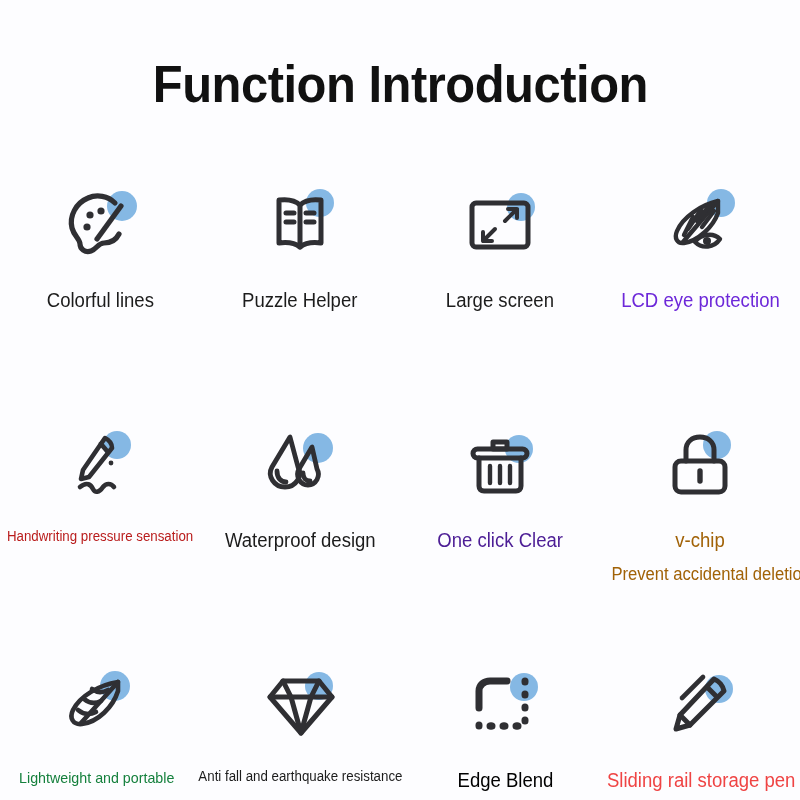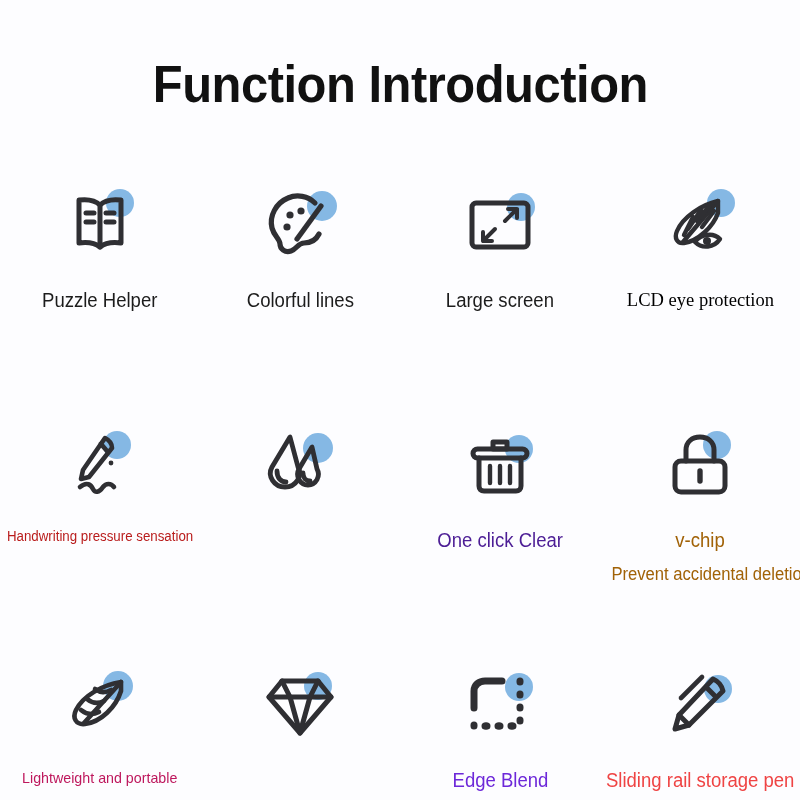--- a/index.html
+++ b/index.html
@@ -134,55 +134,55 @@
     <h1 class="page-title">Function Introduction</h1>
   </div>
 
   <div class="rows">
 
     <div class="feature-row">
 
       <div class="feature-cell">
         <div class="icon-box">
           <div class="icon-inner">
-            <span class="accent-dot" style="width: 28px; height: 28px; left: 49px; top: 6px; background: rgb(133, 184, 228);"></span>
-            <svg class="glyph" viewBox="0 0 86 86" fill="none" stroke="#2f2f33" stroke-width="5" stroke-linecap="round" stroke-linejoin="round">
-              <path d="M43 22 C38 17 30 16 22 17 L22 60 C30 59 38 60 43 64 C48 60 56 59 64 60 L64 17 C56 16 48 17 43 22 Z"></path>
-              <path d="M43 22 L43 64"></path>
-              <path d="M29 30 L37 30 M29 39 L37 39"></path>
-              <path d="M49 30 L57 30 M49 39 L57 39"></path>
-            </svg>
-          </div>
-        </div>
-        <div class="caption" style="color: rgb(28, 28, 28);">
-          <span class="main">Puzzle Helper</span>
-        </div>
-      </div>
-
-      <div class="feature-cell">
-        <div class="icon-box">
-          <div class="icon-inner">
             <span class="accent-dot" style="width: 30px; height: 30px; left: 50px; top: 8px; background: rgb(133, 184, 228);"></span>
             <svg class="glyph" viewBox="0 0 86 86" fill="none" stroke="#2f2f33" stroke-width="5.2" stroke-linecap="round" stroke-linejoin="round">
               <path d="M58 20 C51 13 40 11 31 15 C19 20 12 33 15 45 C17 53 23 56 23 61 C23 66 28 70 34 68 C40 66 41 60 47 60 C53 60 59 57 62 51"></path>
               <circle cx="33" cy="32" r="3.6" fill="#2f2f33" stroke="none"></circle>
               <circle cx="44" cy="28" r="3.6" fill="#2f2f33" stroke="none"></circle>
               <circle cx="30" cy="44" r="3.6" fill="#2f2f33" stroke="none"></circle>
               <path d="M64 23 L40 56"></path>
             </svg>
           </div>
         </div>
         <div class="caption" style="color: rgb(28, 28, 28);">
           <span class="main">Colorful lines</span>
         </div>
       </div>
 
       <div class="feature-cell">
         <div class="icon-box">
           <div class="icon-inner">
+            <span class="accent-dot" style="width: 28px; height: 28px; left: 49px; top: 6px; background: rgb(133, 184, 228);"></span>
+            <svg class="glyph" viewBox="0 0 86 86" fill="none" stroke="#2f2f33" stroke-width="5" stroke-linecap="round" stroke-linejoin="round">
+              <path d="M43 22 C38 17 30 16 22 17 L22 60 C30 59 38 60 43 64 C48 60 56 59 64 60 L64 17 C56 16 48 17 43 22 Z"></path>
+              <path d="M43 22 L43 64"></path>
+              <path d="M29 30 L37 30 M29 39 L37 39"></path>
+              <path d="M49 30 L57 30 M49 39 L57 39"></path>
+            </svg>
+          </div>
+        </div>
+        <div class="caption" style="color: rgb(28, 28, 28);">
+          <span class="main">Puzzle Helper</span>
+        </div>
+      </div>
+
+      <div class="feature-cell">
+        <div class="icon-box">
+          <div class="icon-inner">
             <span class="accent-dot" style="width: 28px; height: 28px; left: 50px; top: 10px; background: rgb(133, 184, 228);"></span>
             <svg class="glyph" viewBox="0 0 86 86" fill="none" stroke="#2f2f33" stroke-width="5" stroke-linecap="round" stroke-linejoin="round">
               <rect x="15" y="20" width="56" height="44" rx="4"></rect>
               <path d="M60 26 L48 38 M60 26 L51 26 M60 26 L60 35" stroke-width="4"></path>
               <path d="M26 58 L38 46 M26 58 L35 58 M26 58 L26 49" stroke-width="4"></path>
             </svg>
           </div>
         </div>
         <div class="caption" style="color: rgb(28, 28, 28); text-align: right;">
           <span class="main">Large screen</span>
@@ -195,21 +195,21 @@
             <span class="accent-dot" style="width: 28px; height: 28px; left: 50px; top: 6px; background: rgb(133, 184, 228);"></span>
             <svg class="glyph" viewBox="0 0 86 86" fill="none" stroke="#2f2f33" stroke-width="4.4" stroke-linecap="round" stroke-linejoin="round">
               <path d="M61 18 C44 22 26 34 20 48 C17 55 20 61 27 60 C41 58 56 44 61 30 Z"></path>
               <path d="M61 18 L26 59"></path>
               <path d="M53 22 L40 38 M44 27 L31 46 M57 28 L45 44 M36 34 L27 52"></path>
               <path d="M38 59 C44 51 56 49 63 56 C57 65 45 66 38 59 Z"></path>
               <circle cx="50" cy="58" r="4" fill="#2f2f33" stroke="none"></circle>
             </svg>
           </div>
         </div>
-        <div class="caption" style="color: #000000; font-family: Liberation Serif, serif;">
+        <div class="caption" style="color: #6d28d9;">
           <span class="main">LCD eye protection</span>
         </div>
       </div>
 
     </div>
 
     <div class="feature-row">
 
       <div class="feature-cell">
         <div class="icon-box">
@@ -233,20 +233,23 @@
           <div class="icon-inner">
             <span class="accent-dot" style="width: 30px; height: 30px; left: 46px; top: 10px; background: rgb(133, 184, 228);"></span>
             <svg class="glyph" viewBox="0 0 86 86" fill="none" stroke="#2f2f33" stroke-width="4.8" stroke-linecap="round" stroke-linejoin="round">
               <path d="M33 14 L15 44 C10 53 17 64 28 64 C39 64 46 53 41 44 Z"></path>
               <path d="M20 48 C20 55 24 59 29 59"></path>
               <path d="M55 24 L42 46 C38 53 43 62 51 62 C59 62 64 53 60 46 Z"></path>
               <path d="M46 50 C46 55 49 58 53 58"></path>
             </svg>
           </div>
         </div>
+        <div class="caption" style="color: rgb(28, 28, 28);">
+          <span class="main">Waterproof design</span>
+        </div>
       </div>
 
       <div class="feature-cell">
         <div class="icon-box">
           <div class="icon-inner">
             <span class="accent-dot" style="width: 28px; height: 28px; left: 48px; top: 12px; background: rgb(133, 184, 228);"></span>
             <svg class="glyph" viewBox="0 0 86 86" fill="none" stroke="#2f2f33" stroke-width="5" stroke-linecap="round" stroke-linejoin="round">
               <path d="M36 19 L50 19 L50 26 L36 26 Z"></path>
               <rect x="16" y="26" width="54" height="9" rx="4.5"></rect>
               <path d="M22 35 L22 63 C22 66 24 68 27 68 L59 68 C62 68 64 66 64 63 L64 35"></path>
@@ -284,50 +287,53 @@
         <div class="icon-box">
           <div class="icon-inner">
             <span class="accent-dot" style="width: 30px; height: 30px; left: 46px; top: 8px; background: rgb(133, 184, 228);"></span>
             <svg class="glyph" viewBox="0 0 86 86" fill="none" stroke="#2f2f33" stroke-width="4.6" stroke-linecap="round" stroke-linejoin="round">
               <path d="M64 19 C45 22 26 33 19 47 C15 55 19 62 28 61 C44 59 59 44 64 28 Z"></path>
               <path d="M64 19 L27 60"></path>
               <path d="M38 26 C44 30 48 30 54 27 M30 36 C36 41 41 41 47 38 M24 47 C30 52 36 52 42 49"></path>
             </svg>
           </div>
         </div>
-        <div class="caption sz-sm" style="color: #be185d;">
+        <div class="caption sz-sm" style="color: #15803d;">
           <span class="main">Lightweight and portable</span>
         </div>
       </div>
 
       <div class="feature-cell">
         <div class="icon-box">
           <div class="icon-inner">
             <span class="accent-dot" style="width: 28px; height: 28px; left: 47px; top: 9px; background: rgb(133, 184, 228);"></span>
             <svg class="glyph" viewBox="0 0 86 86" fill="none" stroke="#2f2f33" stroke-width="5" stroke-linecap="round" stroke-linejoin="round">
               <path d="M25 18 L61 18 L74 34 L43 70 L12 34 Z"></path>
               <path d="M12 34 L74 34"></path>
               <path d="M25 18 L33 34 L43 70 L53 34 L61 18"></path>
             </svg>
           </div>
+        </div>
+        <div class="caption sz-xs" style="color: rgb(28, 28, 28);">
+          <span class="main">Anti fall and earthquake resistance</span>
         </div>
       </div>
 
       <div class="feature-cell">
         <div class="icon-box">
           <div class="icon-inner">
             <span class="accent-dot" style="width: 28px; height: 28px; left: 48px; top: 10px; background: rgb(133, 184, 228);"></span>
             <svg class="glyph" viewBox="0 0 86 86" fill="none" stroke="#2f2f33" stroke-linecap="round" stroke-linejoin="round">
               <path d="M17 45 L17 28 C17 22 22 18 28 18 L45 18" stroke-width="7" fill="none"></path>
               <path d="M63 18 L63 63 L17 63 L17 56" stroke-width="7" stroke-dasharray="1 12"></path>
               <path d="M28 63 L57 63" stroke-width="7" stroke-dasharray="1 12"></path>
             </svg>
           </div>
         </div>
-        <div class="caption" style="color: #6d28d9;">
+        <div class="caption" style="color: #000000;">
           <span class="main">Edge Blend</span>
         </div>
       </div>
 
       <div class="feature-cell">
         <div class="icon-box">
           <div class="icon-inner">
             <span class="accent-dot" style="width: 28px; height: 28px; left: 47px; top: 12px; background: rgb(133, 184, 228);"></span>
             <svg class="glyph" viewBox="0 0 86 86" fill="none" stroke="#2f2f33" stroke-width="5" stroke-linecap="round" stroke-linejoin="round">
               <path d="M56 16 C61 18 65 23 66 28 L32 62 L18 66 L22 52 Z"></path>

